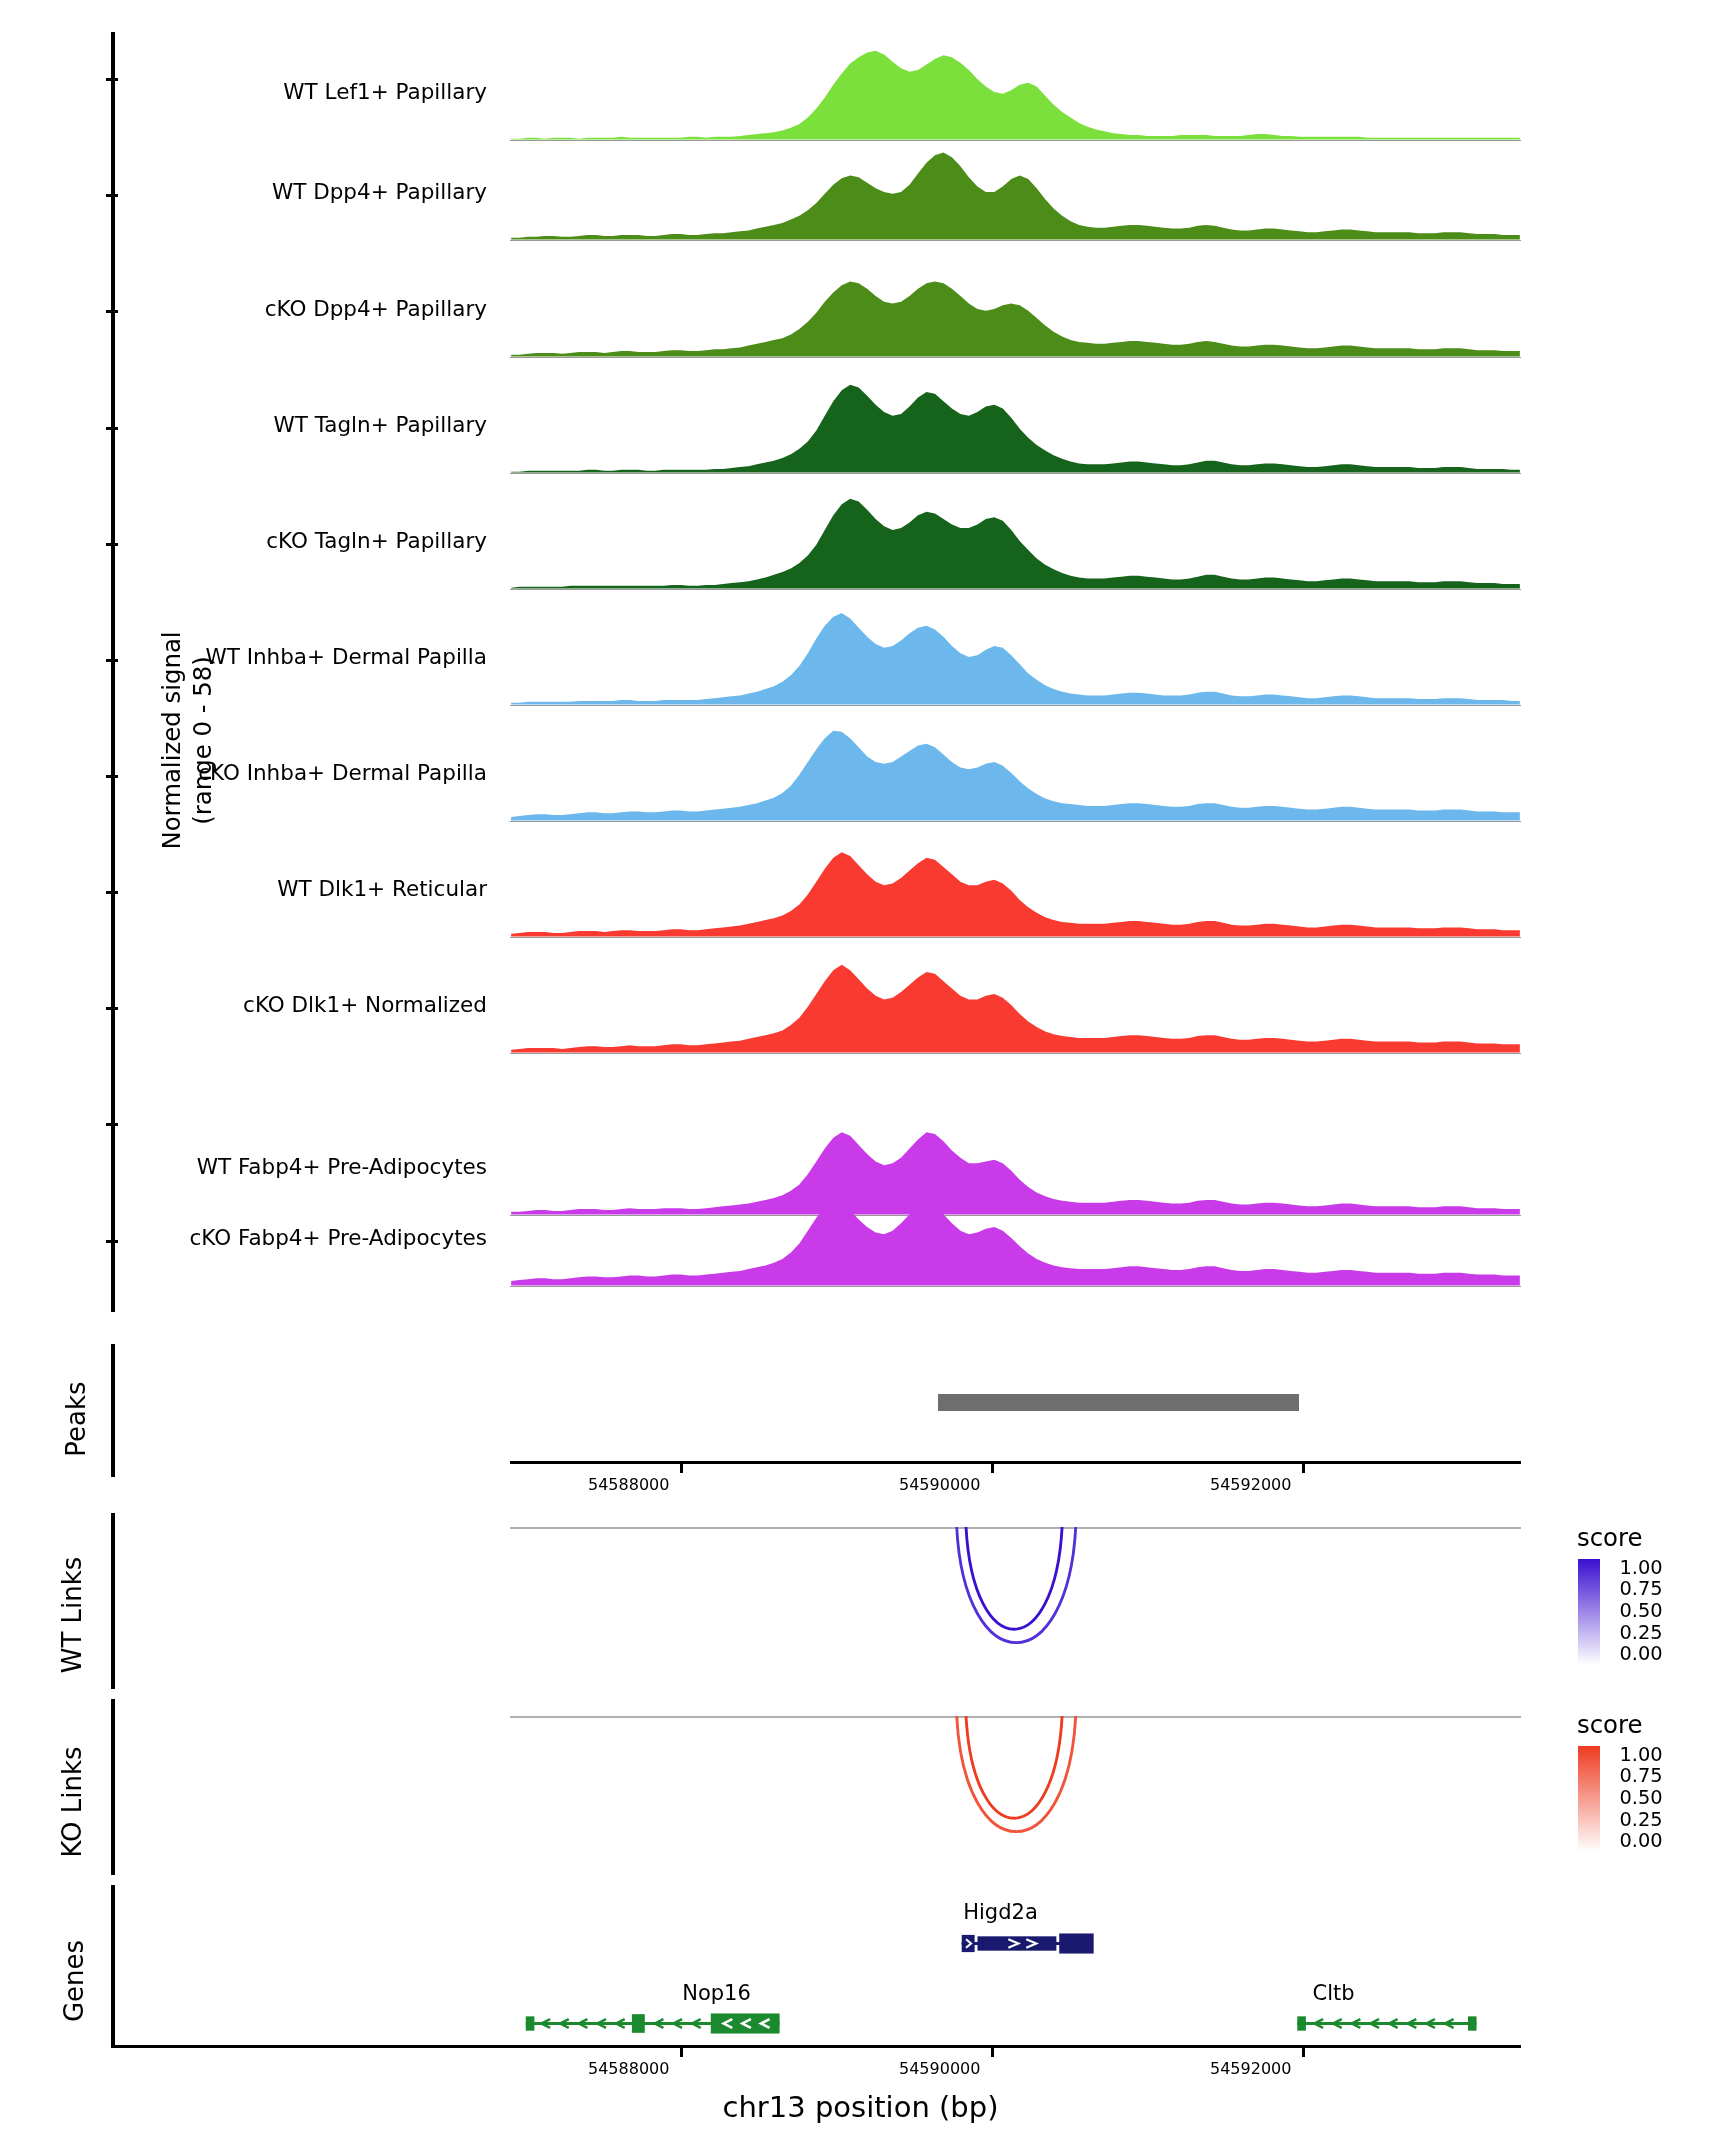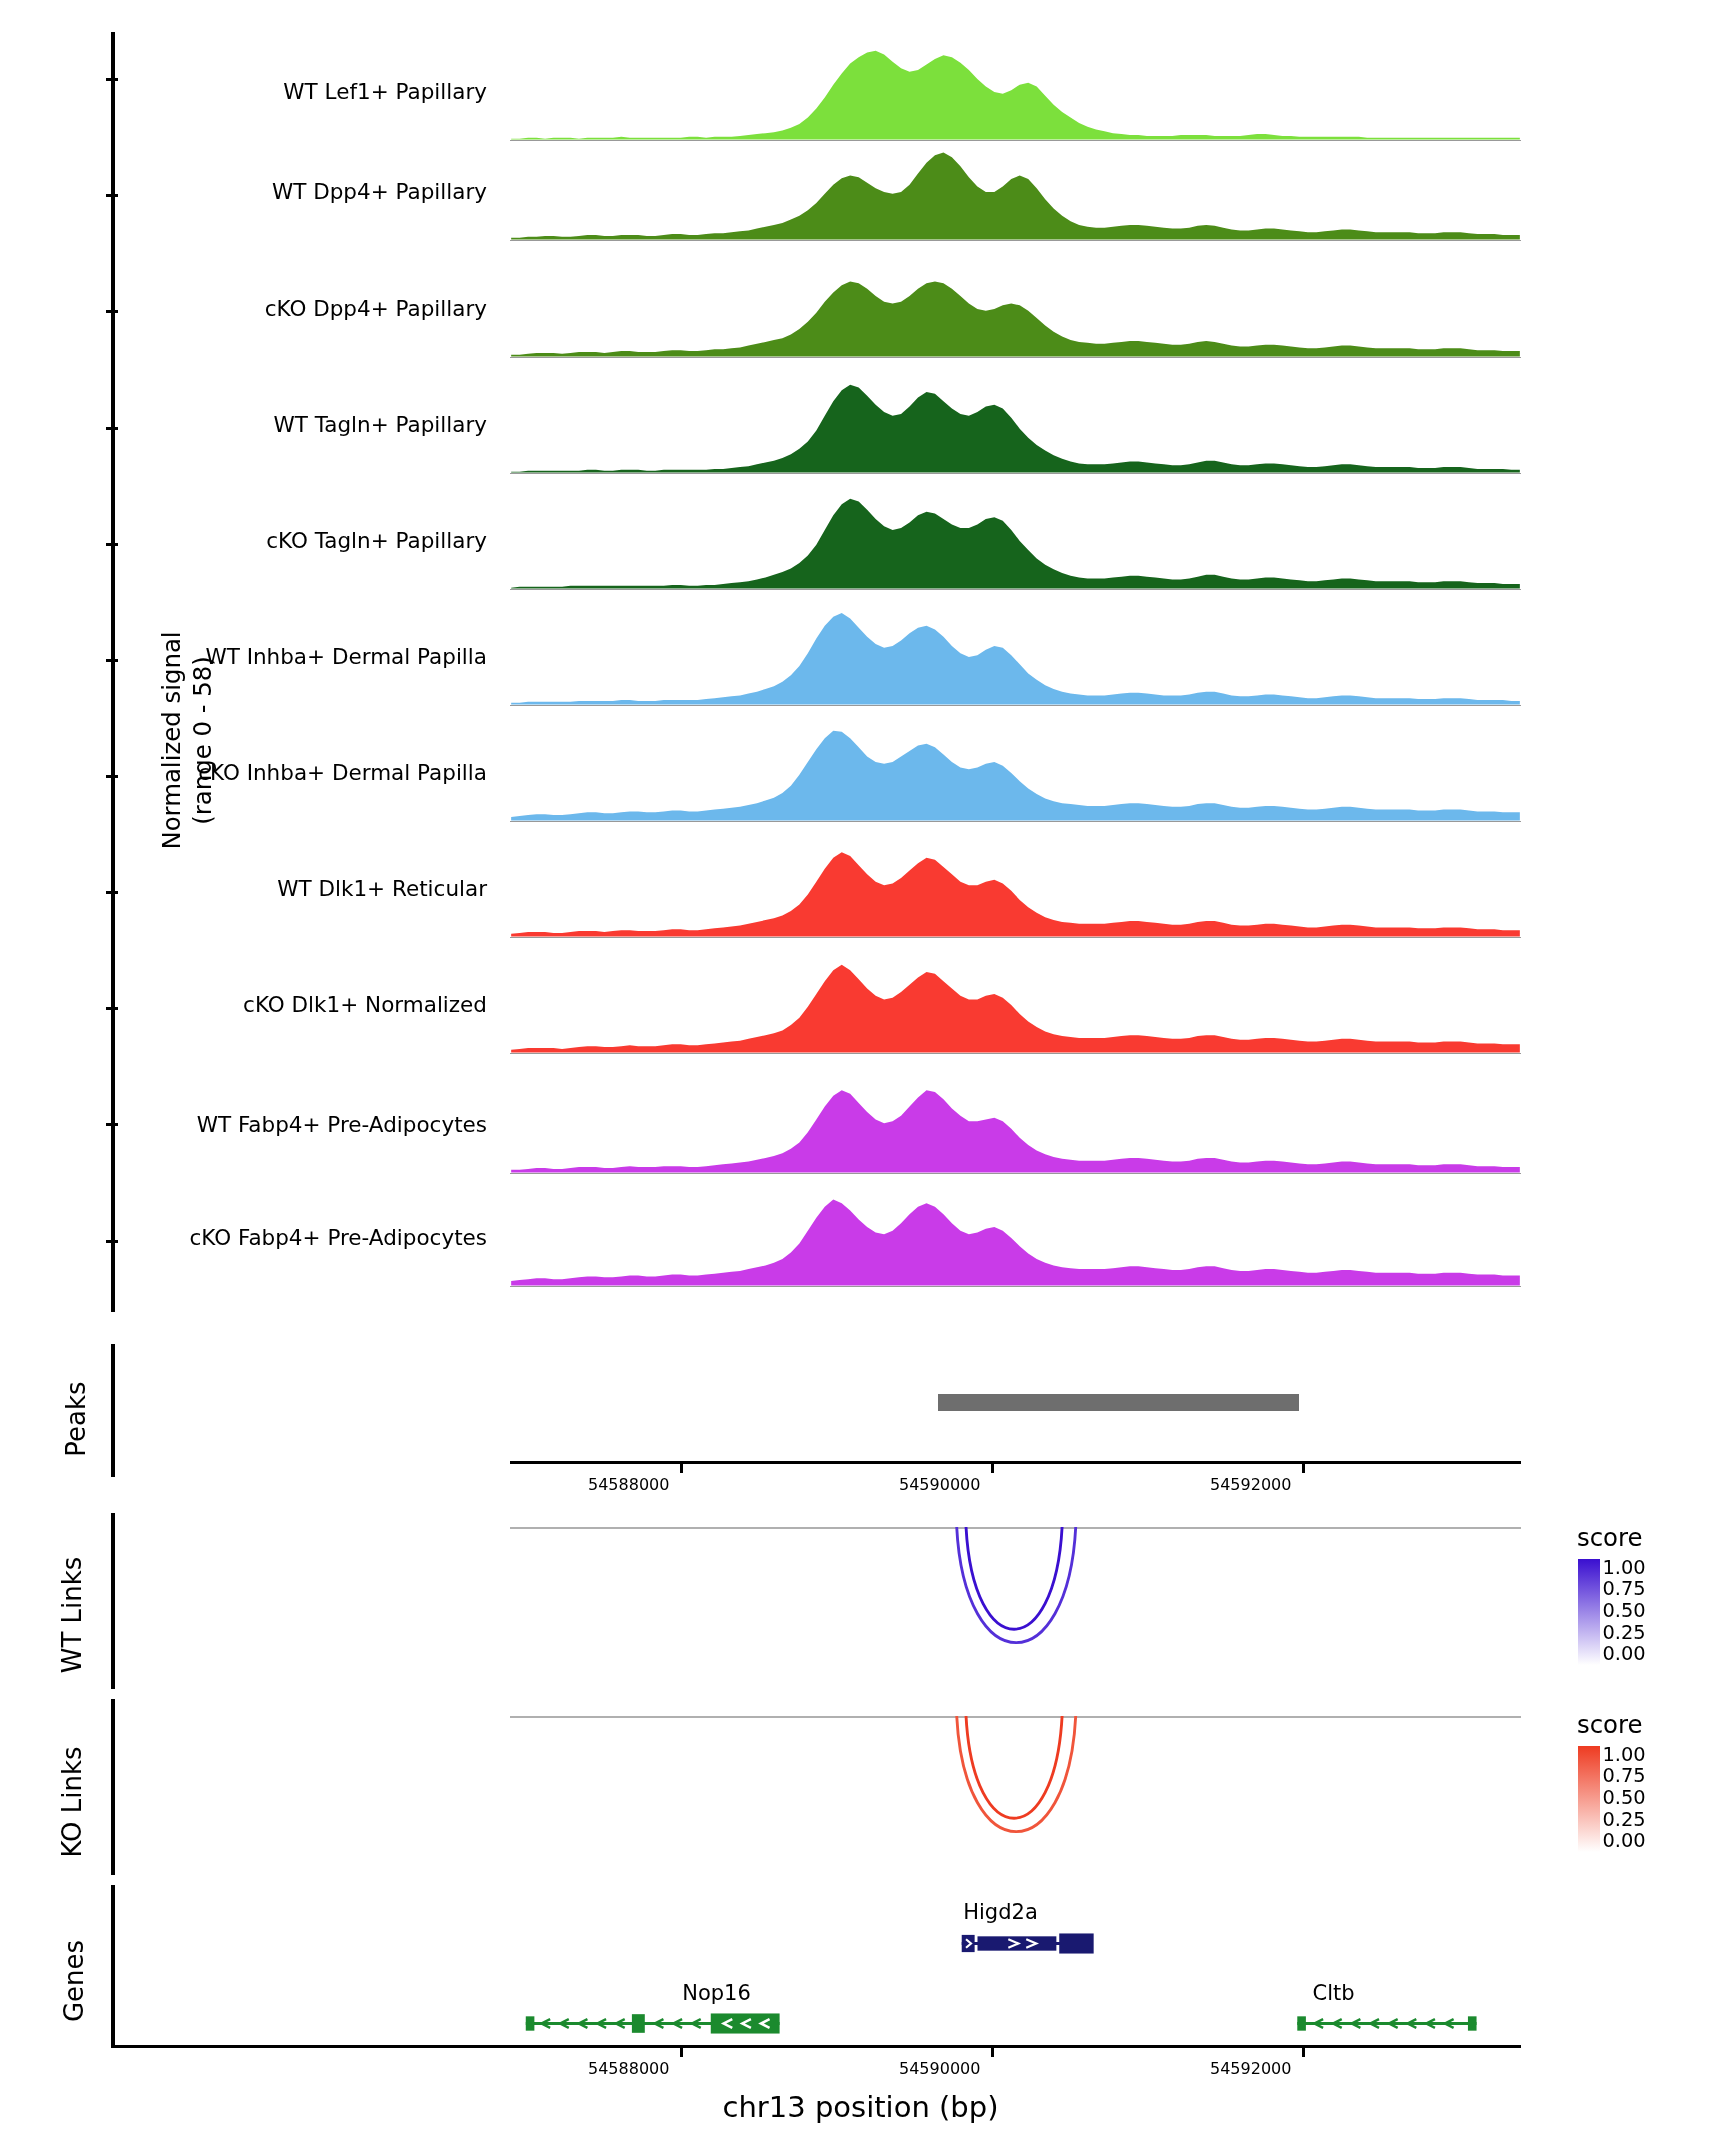--- a/index.html
+++ b/index.html
@@ -127,21 +127,21 @@
   .legend-bar {
     width: 21.5px;
     height: 106px;
     border: 0.7px solid #ffffff;
   }
   .legend-ticks {
     display: flex;
     flex-direction: column;
     justify-content: space-between;
     height: 106px;
-    margin-left: 2px;
+    margin-left: 19px;
     font-size: 19.4px;
     line-height: 1;
   }
 
   
   .gene-name {
     position: absolute;
     font-size: 21px;
     text-align: center;
     width: 215px;
@@ -241,21 +241,21 @@
       </div>
       <div class="track-row" style="top: 961px;">
         <div class="track-label" style="top: 33px;">cKO Dlk1+ Normalized</div>
         <div class="track-canvas">
           <svg width="1011" height="93" viewBox="0 0 1410 130">
             <polygon points="0,128 0.0,124.2 11.8,122.9 23.7,121.6 35.5,121.6 47.4,121.6 59.2,121.6 71.1,122.9 82.9,121.6 94.8,120.3 106.6,119.0 118.5,119.0 130.3,120.3 142.2,120.3 154.0,119.0 165.9,117.8 177.7,119.0 189.6,119.0 201.4,119.0 213.3,117.8 225.1,116.5 237.0,116.5 248.8,117.8 260.7,117.8 272.5,116.5 284.4,115.2 296.2,113.9 308.1,112.6 319.9,111.4 331.8,108.8 343.6,106.2 355.5,103.7 367.3,101.1 379.2,97.3 391.0,89.6 402.9,79.4 414.7,64.0 426.6,46.1 438.4,28.2 450.3,12.8 462.1,5.1 473.9,12.8 485.8,25.6 497.6,38.4 509.5,48.6 521.3,53.8 533.2,51.2 545.0,43.5 556.9,33.3 568.7,23.0 580.6,15.4 592.4,17.9 604.3,28.2 616.1,38.4 628.0,48.6 639.8,53.8 651.7,53.8 663.5,48.6 675.4,46.1 687.2,51.2 699.1,61.4 710.9,74.2 722.8,84.5 734.6,92.2 746.5,98.6 758.3,102.4 770.2,105.0 782.0,106.2 793.9,107.5 805.7,107.5 817.6,107.5 829.4,107.5 841.3,106.2 853.1,105.0 865.0,103.7 876.8,103.7 888.7,105.0 900.5,106.2 912.4,107.5 924.2,108.8 936.1,108.8 947.9,107.5 959.7,105.0 971.6,103.7 983.4,103.7 995.3,106.2 1007.1,108.8 1019.0,110.1 1030.8,110.1 1042.7,108.8 1054.5,107.5 1066.4,107.5 1078.2,108.8 1090.1,110.1 1101.9,111.4 1113.8,112.6 1125.6,112.6 1137.5,111.4 1149.3,110.1 1161.2,108.8 1173.0,108.8 1184.9,110.1 1196.7,111.4 1208.6,112.6 1220.4,112.6 1232.3,112.6 1244.1,112.6 1256.0,112.6 1267.8,113.9 1279.7,113.9 1291.5,113.9 1303.4,112.6 1315.2,112.6 1327.1,112.6 1338.9,113.9 1350.8,115.2 1362.6,115.2 1374.5,115.2 1386.3,116.5 1398.2,116.5 1410.0,116.5 1410,128" fill="#F93A31"></polygon>
           </svg>
         </div>
         <div class="baseline" style="left: 510px; top: 92px; position: absolute;"></div>
       </div>
-      <div class="track-row" style="top: 1081px;">
+      <div class="track-row" style="top: 1123px;">
         <div class="track-label" style="top: 33px;">WT Fabp4+ Pre-Adipocytes</div>
         <div class="track-canvas">
           <svg width="1011" height="93" viewBox="0 0 1410 130">
             <polygon points="0,128 0.0,124.2 11.8,124.2 23.7,122.9 35.5,121.6 47.4,121.6 59.2,122.9 71.1,122.9 82.9,121.6 94.8,120.3 106.6,120.3 118.5,120.3 130.3,121.6 142.2,121.6 154.0,120.3 165.9,119.0 177.7,120.3 189.6,120.3 201.4,120.3 213.3,119.0 225.1,119.0 237.0,119.0 248.8,120.3 260.7,120.3 272.5,119.0 284.4,117.8 296.2,116.5 308.1,115.2 319.9,113.9 331.8,112.6 343.6,110.1 355.5,107.5 367.3,105.0 379.2,101.1 391.0,94.7 402.9,85.8 414.7,71.7 426.6,53.8 438.4,35.8 450.3,20.5 462.1,12.8 473.9,17.9 485.8,30.7 497.6,43.5 509.5,53.8 521.3,58.9 533.2,56.3 545.0,48.6 556.9,35.8 568.7,23.0 580.6,12.8 592.4,15.4 604.3,25.6 616.1,38.4 628.0,48.6 639.8,56.3 651.7,56.3 663.5,53.8 675.4,51.2 687.2,56.3 699.1,66.6 710.9,79.4 722.8,89.6 734.6,97.3 746.5,102.4 758.3,106.2 770.2,108.8 782.0,110.1 793.9,111.4 805.7,111.4 817.6,111.4 829.4,111.4 841.3,110.1 853.1,108.8 865.0,107.5 876.8,107.5 888.7,108.8 900.5,110.1 912.4,111.4 924.2,112.6 936.1,112.6 947.9,111.4 959.7,108.8 971.6,107.5 983.4,107.5 995.3,110.1 1007.1,112.6 1019.0,113.9 1030.8,113.9 1042.7,112.6 1054.5,111.4 1066.4,111.4 1078.2,112.6 1090.1,113.9 1101.9,115.2 1113.8,116.5 1125.6,116.5 1137.5,115.2 1149.3,113.9 1161.2,112.6 1173.0,112.6 1184.9,113.9 1196.7,115.2 1208.6,116.5 1220.4,116.5 1232.3,116.5 1244.1,116.5 1256.0,116.5 1267.8,117.8 1279.7,117.8 1291.5,117.8 1303.4,116.5 1315.2,116.5 1327.1,116.5 1338.9,117.8 1350.8,119.0 1362.6,119.0 1374.5,119.0 1386.3,120.3 1398.2,120.3 1410.0,120.3 1410,128" fill="#C93BE8"></polygon>
           </svg>
         </div>
         <div class="baseline" style="left: 510px; top: 92px; position: absolute;"></div>
       </div>
       <div class="track-row" style="top: 1194px;">
         <div class="track-label" style="top: 33px;">cKO Fabp4+ Pre-Adipocytes</div>

